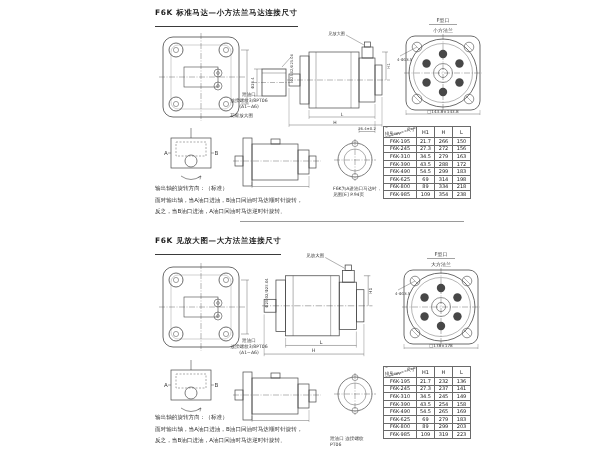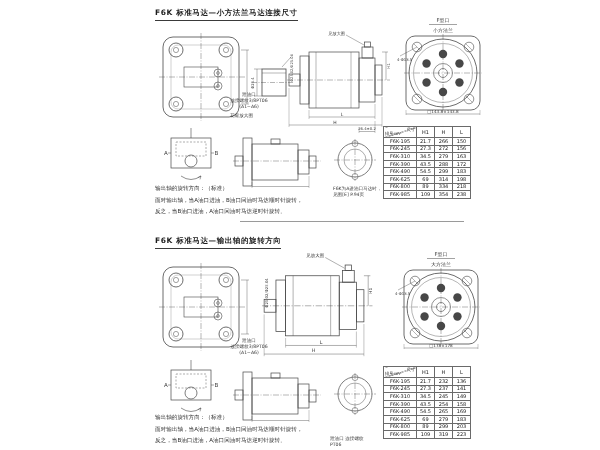--- a/index.html
+++ b/index.html
@@ -7,21 +7,21 @@
     width:600px;height:450px;position:relative;overflow:hidden;
     background:#ffffff;
     font-family:"DejaVu Sans","Liberation Sans",sans-serif;
     color:#222;
   }
   .abs{position:absolute;}
   svg.abs{overflow:visible;}
   .title{
     position:absolute;
     font-size:7.5px;font-weight:bold;letter-spacing:0.6px;color:#1c1c1c;
-    border-bottom:1px solid #3a3a3a;padding-bottom:2px;white-space:nowrap;
+    border-bottom:1px solid #3a3a3a;padding-bottom:8px;white-space:nowrap;
   }
   .tiny{
     position:absolute;font-size:4.6px;line-height:1.35;color:#3a3a3a;
     white-space:nowrap;
   }
   .tiny.center{text-align:center;}
   .rot{
     position:absolute;font-size:5.6px;color:#2e2e2e;white-space:nowrap;
   }
   .rot div{margin-bottom:3.6px;}
@@ -272,21 +272,21 @@
         <td>F6K-985</td>
         <td>109</td>
         <td>354</td>
         <td>238</td>
       </tr>
     </tbody>
 </table>
 
 <div class="divider" style="left:240px;top:221px;width:224px"></div>
 
-<div class="title" style="left:155px;top:236px">F6K 标准马达—输出轴的旋转方向</div>
+<div class="title" style="left:155px;top:236px">F6K 见放大图—大方法兰连接尺寸</div>
 
 <svg class="abs" style="left:157px;top:260px" width="95" height="98" viewBox="0 0 95 98">
   <g fill="none" stroke="#474747" stroke-width="0.8">
     <rect x="6" y="7" width="76" height="80" rx="10"></rect>
     <rect x="14" y="15" width="60" height="64" rx="7" stroke="#8a8a8a" stroke-width="0.4"></rect>
     <circle cx="19" cy="20" r="7"></circle>
       <circle cx="69" cy="20" r="7"></circle>
       <circle cx="19" cy="74" r="7"></circle>
       <circle cx="69" cy="74" r="7"></circle>
     <circle cx="19" cy="20" r="2.6" stroke-width="0.5"></circle>

